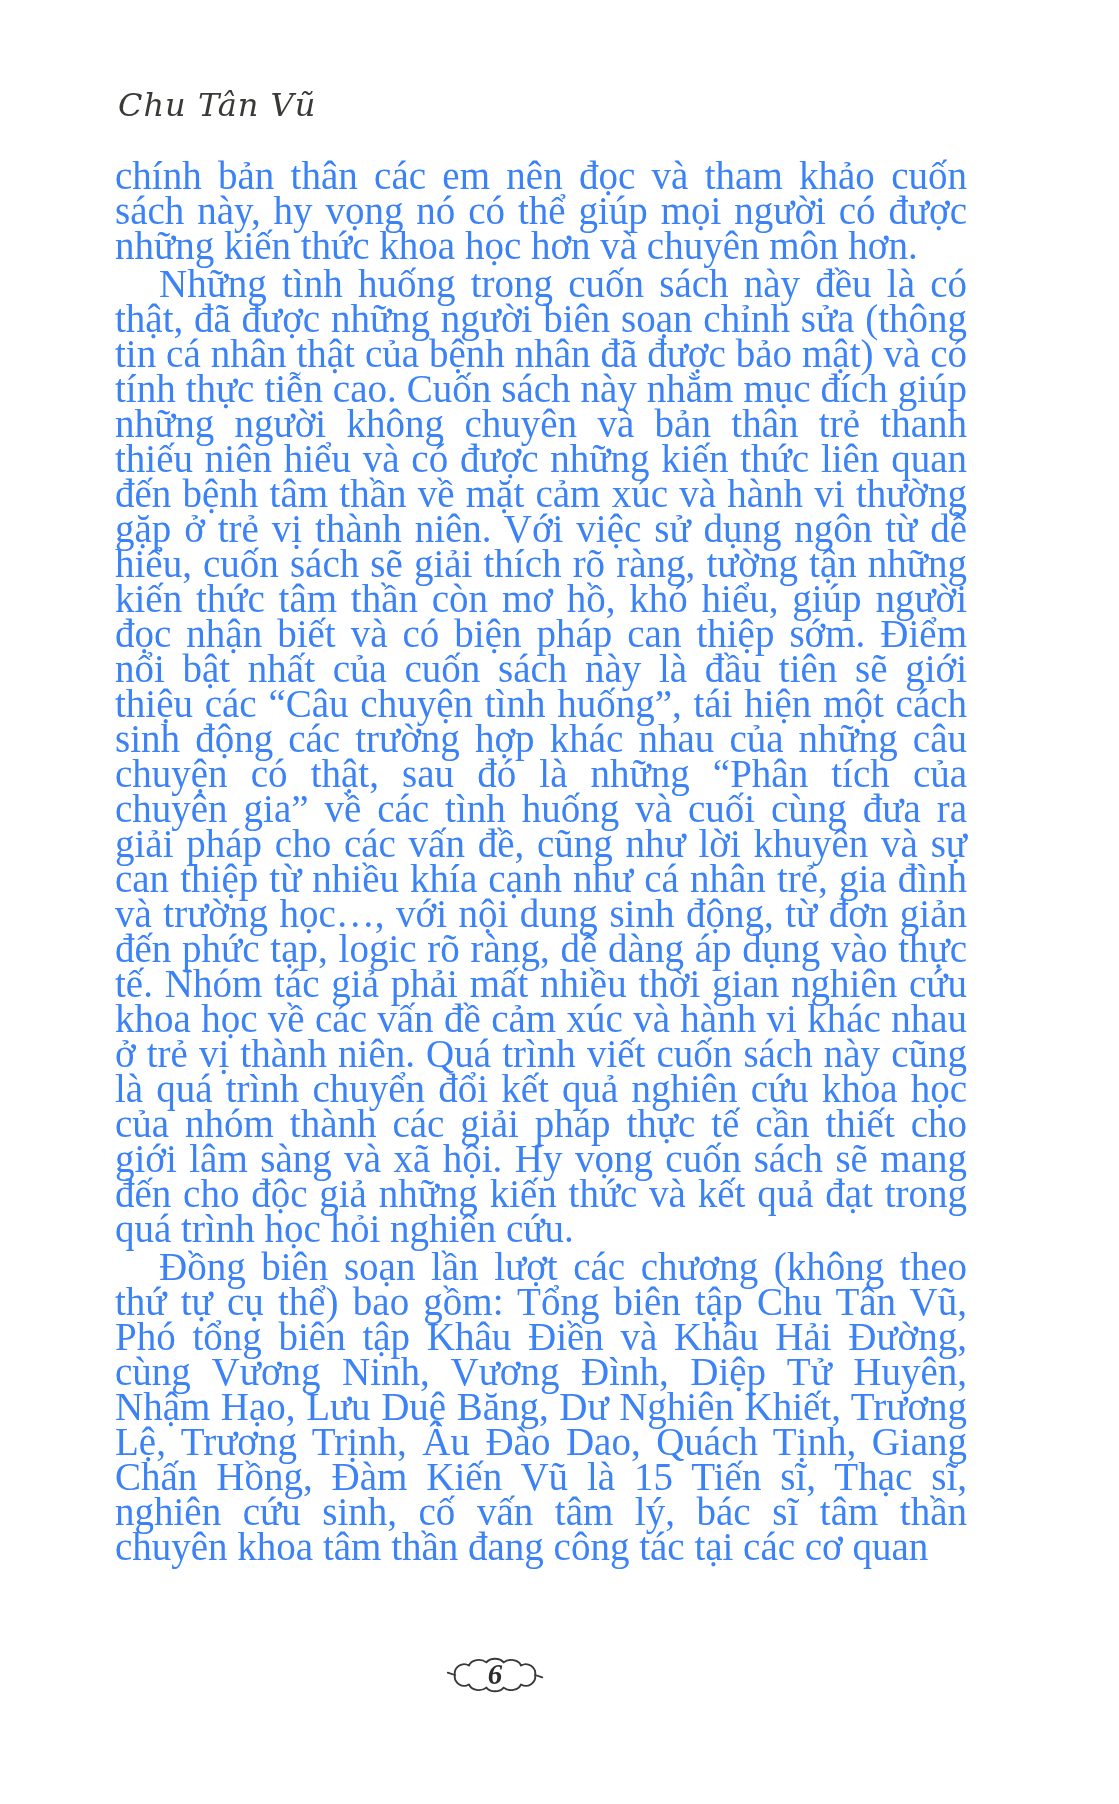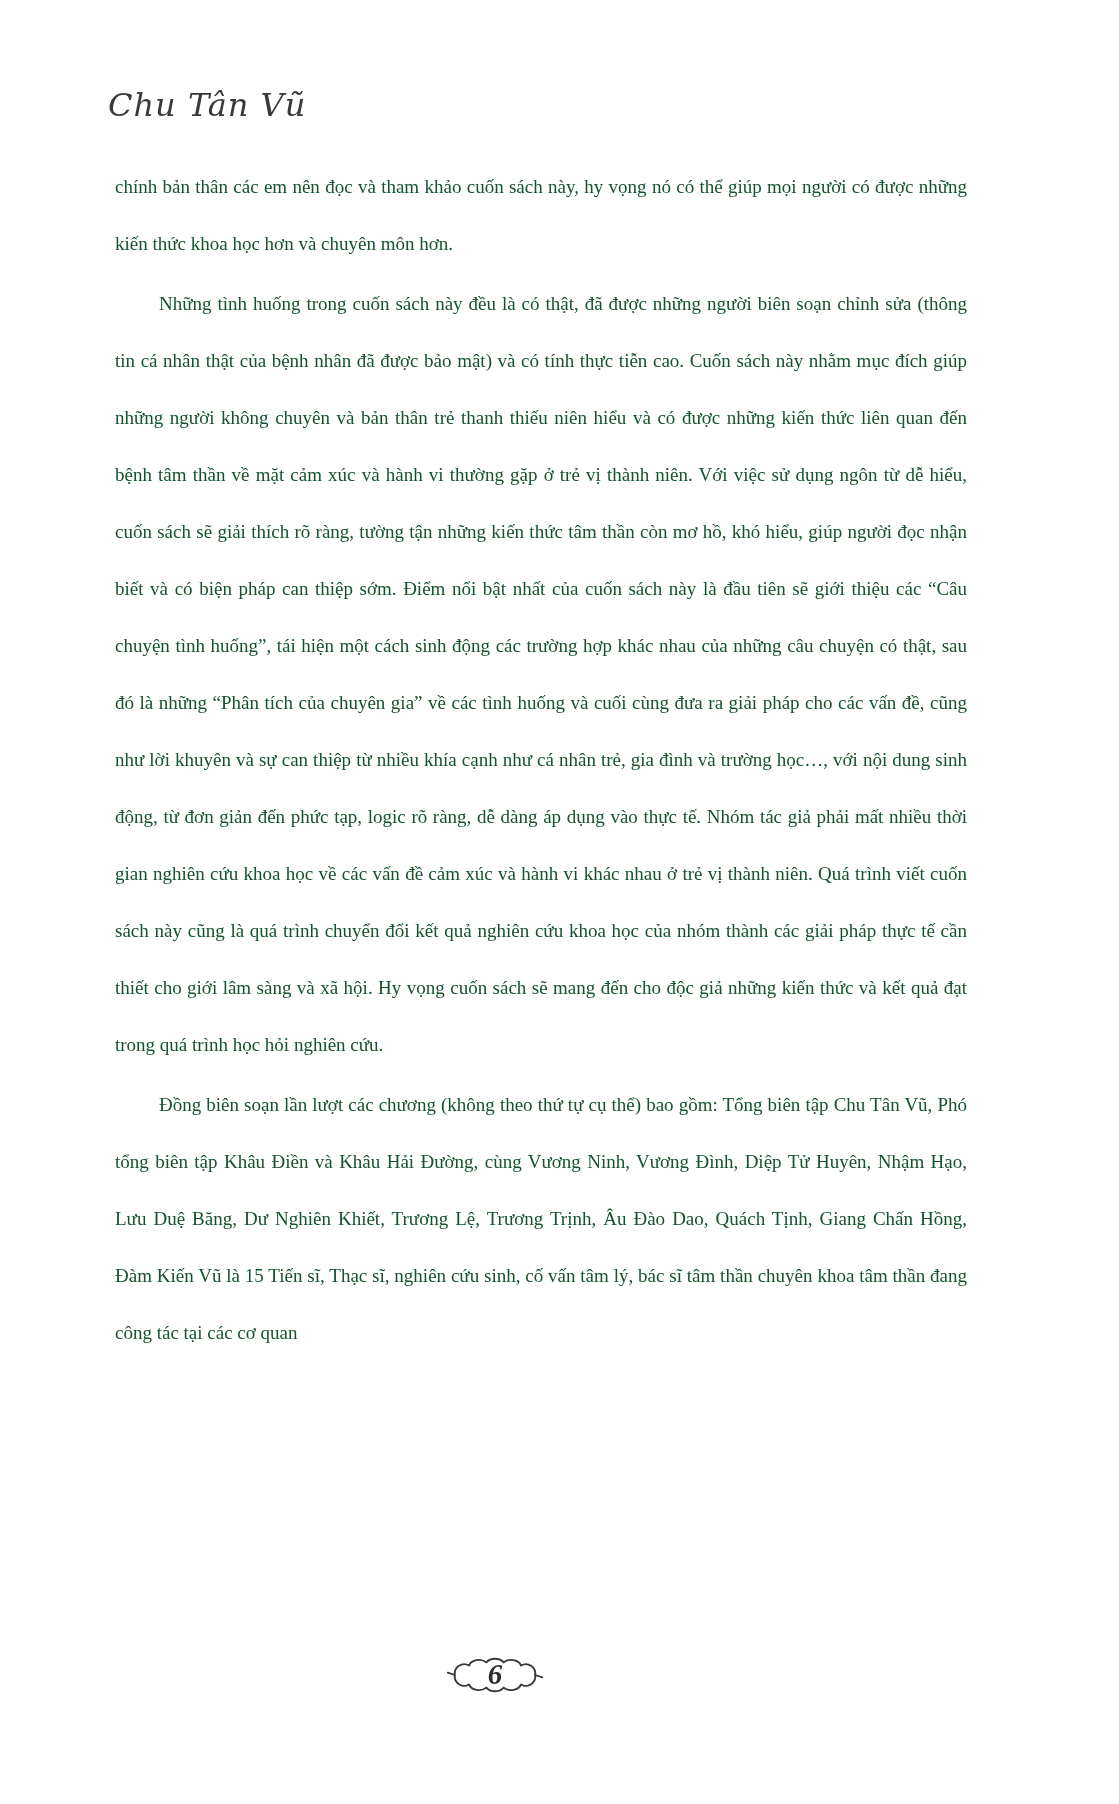--- a/index.html
+++ b/index.html
@@ -10,36 +10,36 @@
     height: 1804px;
     margin: 0 auto;
     background: #ffffff;
     font-family: "Liberation Serif", "DejaVu Serif", serif;
     color: #2e2d2b;
     overflow: hidden;
   }
   .running-header {
     position: absolute;
     top: 86px;
-    left: 108px;
+    left: 118px;
     font-style: italic;
     font-size: 32px;
     letter-spacing: 1px;
     color: #3a3936;
     font-family: "DejaVu Serif", "Liberation Serif", serif;
   }
   .page-body {
     position: absolute;
     top: 158px;
     left: 115px;
     width: 852px;
-    font-size: 19px;
-    line-height: 57px;
+    font-size: 39px;
+    line-height: 35px;
     text-align: justify;
-    color: #14532d;
+    color: #3b82f6;
   }
   .para {
     text-indent: 44px;
     margin-bottom: 3px;
   }
   .para.no-indent { text-indent: 0; }
   .page-footer {
     position: absolute;
     top: 1652px;
     left: 115px;

